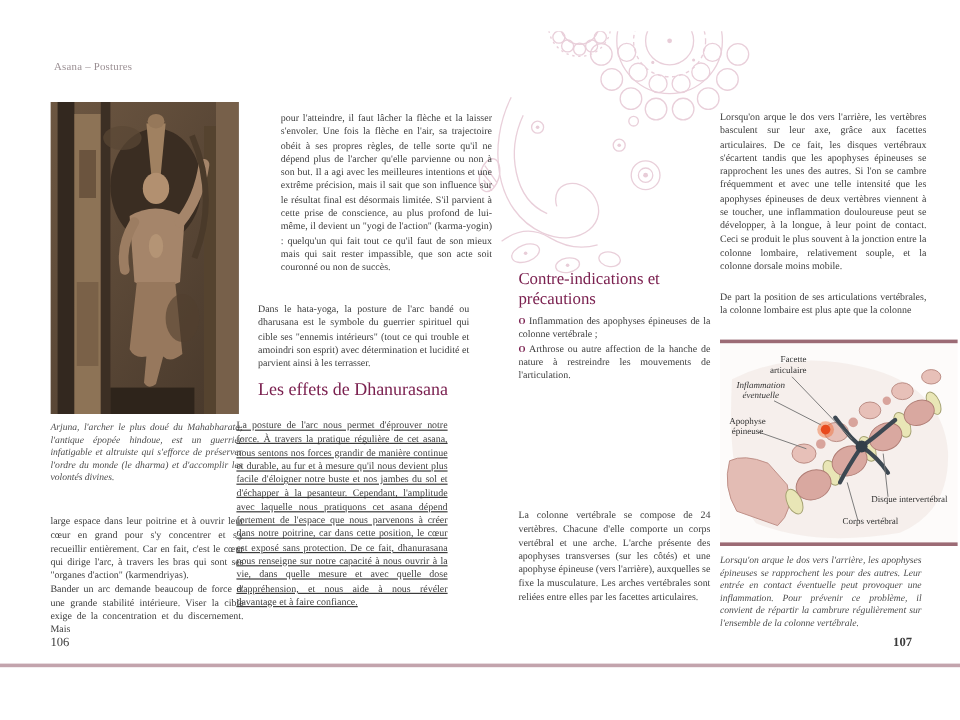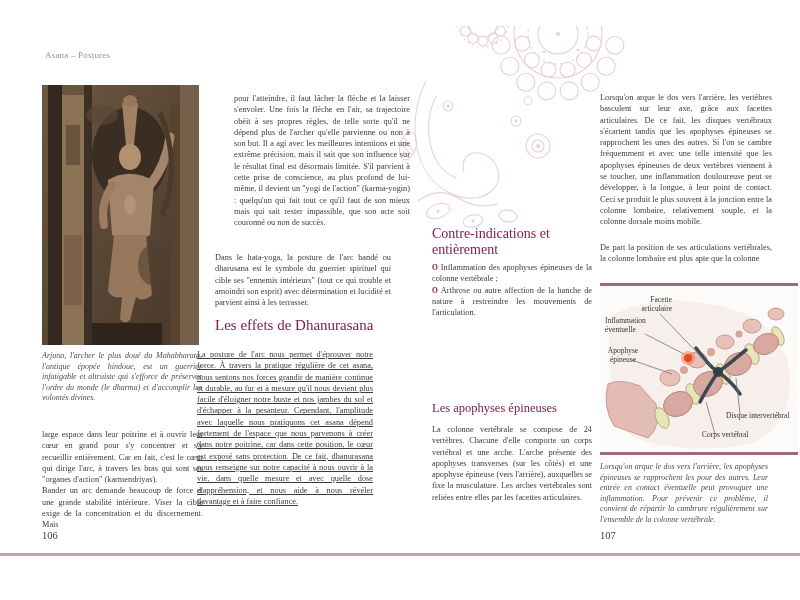--- a/index.html
+++ b/index.html
@@ -131,28 +131,27 @@
   <div class="abs body-txt" style="left:215px;top:252px;width:176px;">
     <p class="tight">Dans le hata-yoga, la posture de l'arc bandé ou dharusana est le symbole du guerrier spirituel qui cible ses "ennemis intérieurs" (tout ce qui trouble et amoindri son esprit) avec détermination et lucidité et parvient ainsi à les terrasser.</p>
   </div>
   <div class="abs h-effects" style="left:215px;top:317px;width:176px;">Les effets de Dhanurasana</div>
   <div class="abs body-txt" style="left:197px;top:349px;width:176px;text-decoration:underline;">
     <p class="tight">La posture de l'arc nous permet d'éprouver notre force. À travers la pratique régulière de cet asana, nous sentons nos forces grandir de manière continue et durable, au fur et à mesure qu'il nous devient plus facile d'éloigner notre buste et nos jambes du sol et d'échapper à la pesanteur. Cependant, l'amplitude avec laquelle nous pratiquons cet asana dépend fortement de l'espace que nous parvenons à créer dans notre poitrine, car dans cette position, le cœur est exposé sans protection. De ce fait, dhanurasana nous renseigne sur notre capacité à nous ouvrir à la vie, dans quelle mesure et avec quelle dose d'appréhension, et nous aide à nous révéler davantage et à faire confiance.</p>
   </div>
 
   <div class="abs pagenum" style="left:42px;top:530px;">106</div>
 
-  <div class="abs h-contra" style="left:432px;top:226px;width:150px;">Contre-indications et entièrement</div>
+  <div class="abs h-contra" style="left:432px;top:226px;width:150px;">Contre-indications et précautions</div>
 
   <ul class="contras abs" style="left:432px;top:262px;width:160px;">
     <li><span class="mark">O</span><span>Inflammation des apophyses épineuses de la colonne vertébrale ;</span></li>
     <li><span class="mark">O</span><span>Arthrose ou autre affection de la hanche de nature à restreindre les mouvements de l'articulation.</span></li>
   </ul>
 
-  <div class="abs h-sub" style="left:432px;top:401px;width:160px;">Les apophyses épineuses</div>
   <div class="abs body-txt" style="left:432px;top:424px;width:160px;">
     <p class="tight">La colonne vertébrale se compose de 24 vertèbres. Chacune d'elle comporte un corps vertébral et une arche. L'arche présente des apophyses transverses (sur les côtés) et une apophyse épineuse (vers l'arrière), auxquelles se fixe la musculature. Les arches vertébrales sont reliées entre elles par les facettes articulaires.</p>
   </div>
 
   <div class="abs body-txt" style="left:600px;top:92px;width:172px;">
     <p class="tight">Lorsqu'on arque le dos vers l'arrière, les vertèbres basculent sur leur axe, grâce aux facettes articulaires. De ce fait, les disques vertébraux s'écartent tandis que les apophyses épineuses se rapprochent les unes des autres. Si l'on se cambre fréquemment et avec une telle intensité que les apophyses épineuses de deux vertèbres viennent à se toucher, une inflammation douloureuse peut se développer, à la longue, à leur point de contact. Ceci se produit le plus souvent à la jonction entre la colonne lombaire, relativement souple, et la colonne dorsale moins mobile.</p>
   </div>
   <div class="abs body-txt" style="left:600px;top:242px;width:172px;">
     <p class="tight">De part la position de ses articulations vertébrales, la colonne lombaire est plus apte que la colonne</p>
   </div>
@@ -193,25 +192,25 @@
         <g stroke="#777" stroke-width="0.8" fill="none">
           <path d="M60,28 L110,80"></path>
           <path d="M45,48 L84,68"></path>
           <path d="M32,74 L72,88"></path>
           <path d="M140,128 L136,92"></path>
           <path d="M115,148 L106,116"></path>
         </g>
       </svg>
     </div>
     <div class="fig-label abs" style="left:22px;top:12px;width:50px;text-align:right;">Facette articulaire</div>
-    <div class="fig-label abs" style="left:5px;top:33px;width:58px;text-align:left;">Inflammation éventuelle</div>
+    <div class="fig-label abs" style="left:5px;top:33px;width:58px;text-align:center;font-style:italic;">Inflammation éventuelle</div>
     <div class="fig-label abs" style="left:0px;top:63px;width:46px;text-align:center;">Apophyse épineuse</div>
     <div class="fig-label abs" style="left:126px;top:128px;white-space:nowrap;">Disque intervertébral</div>
     <div class="fig-label abs" style="left:102px;top:147px;white-space:nowrap;">Corps vertébral</div>
   </div>
 
   <div class="abs caption" style="left:600px;top:462px;width:168px;">Lorsqu'on arque le dos vers l'arrière, les apophyses épineuses se rapprochent les pour des autres. Leur entrée en contact éventuelle peut provoquer une inflammation. Pour prévenir ce problème, il convient de répartir la cambrure régulièrement sur l'ensemble de la colonne vertébrale.</div>
 
-  <div class="abs pagenum" style="left:600px;top:530px;width:160px;text-align:left;">107</div>
+  <div class="abs pagenum" style="left:600px;top:530px;width:160px;text-align:right;font-weight:bold;">107</div>
 
   <div class="abs bottom-rule" style="left:0;top:553px;width:800px;height:3px;"></div>
 
 </div>
 
 </body></html>

